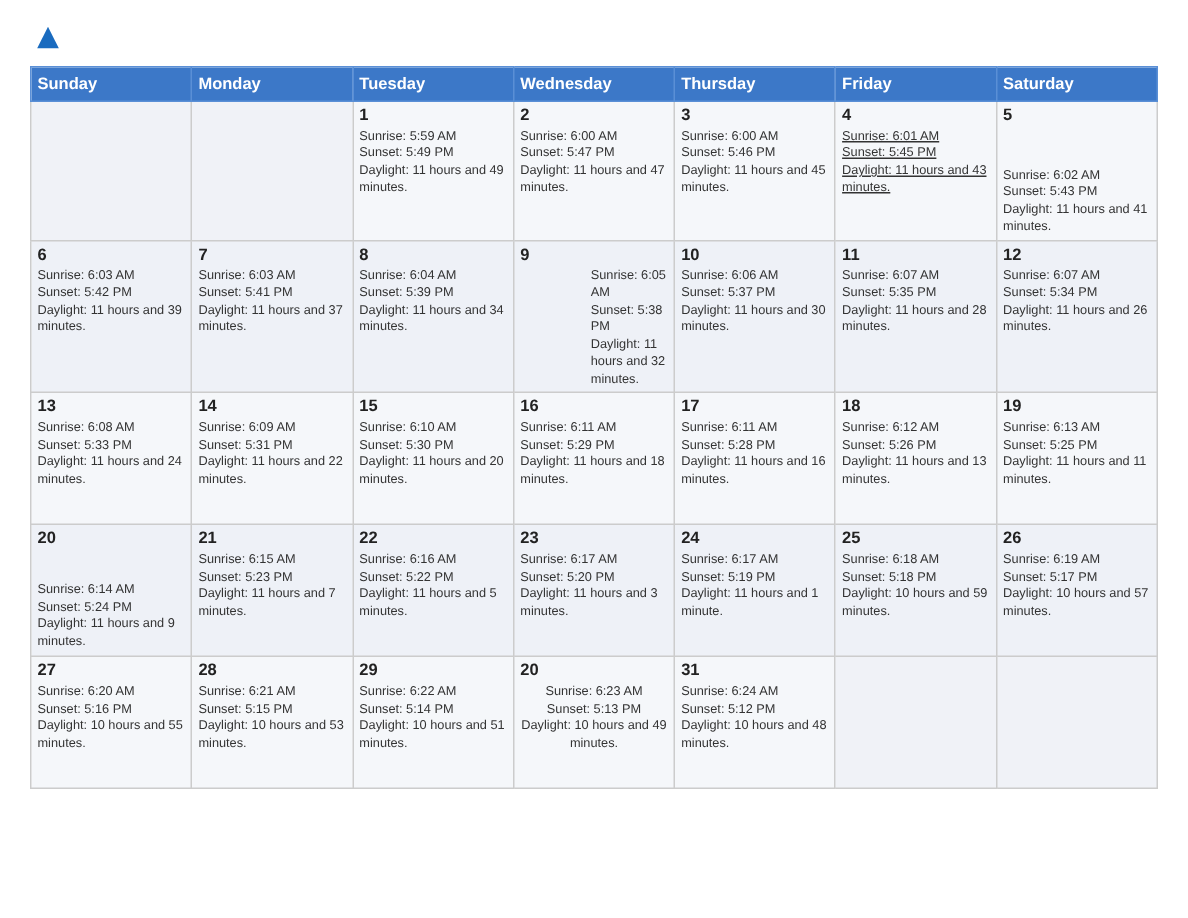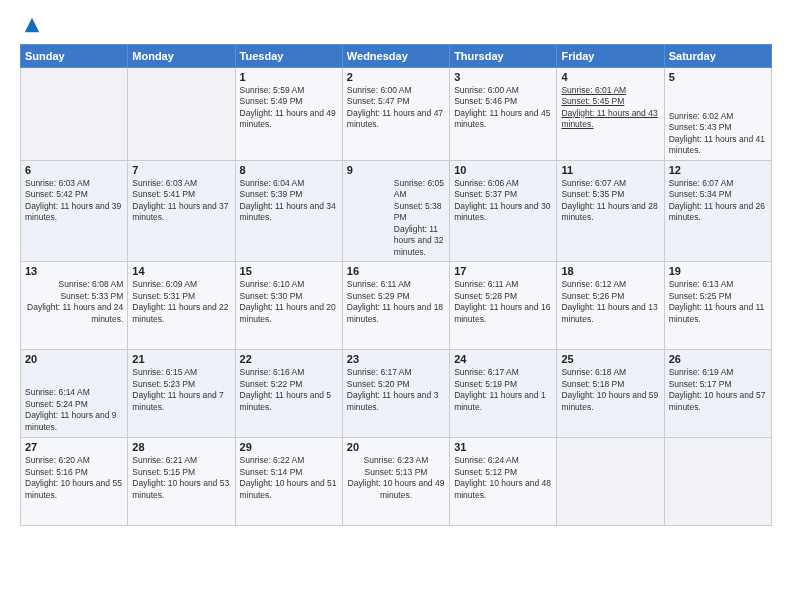--- a/index.html
+++ b/index.html
@@ -212,21 +212,21 @@
           <td>
             <span class="day-number">12</span>
             <div class="cell-content" style="white-space: pre-line;">Sunrise: 6:07 AM
 Sunset: 5:34 PM
 Daylight: 11 hours and 26 minutes.</div>
           </td>
         </tr>
         <tr>
           <td>
             <span class="day-number">13</span>
-            <div class="cell-content" style="white-space: pre-line; text-align: right;">Sunrise: 6:08 AM
+            <div class="cell-content" style="white-space: pre-line;">Sunrise: 6:08 AM
 Sunset: 5:33 PM
 Daylight: 11 hours and 24 minutes.</div>
           </td>
           <td>
             <span class="day-number">14</span>
             <div class="cell-content" style="white-space: pre-line;">Sunrise: 6:09 AM
 Sunset: 5:31 PM
 Daylight: 11 hours and 22 minutes.</div>
           </td>
           <td>

